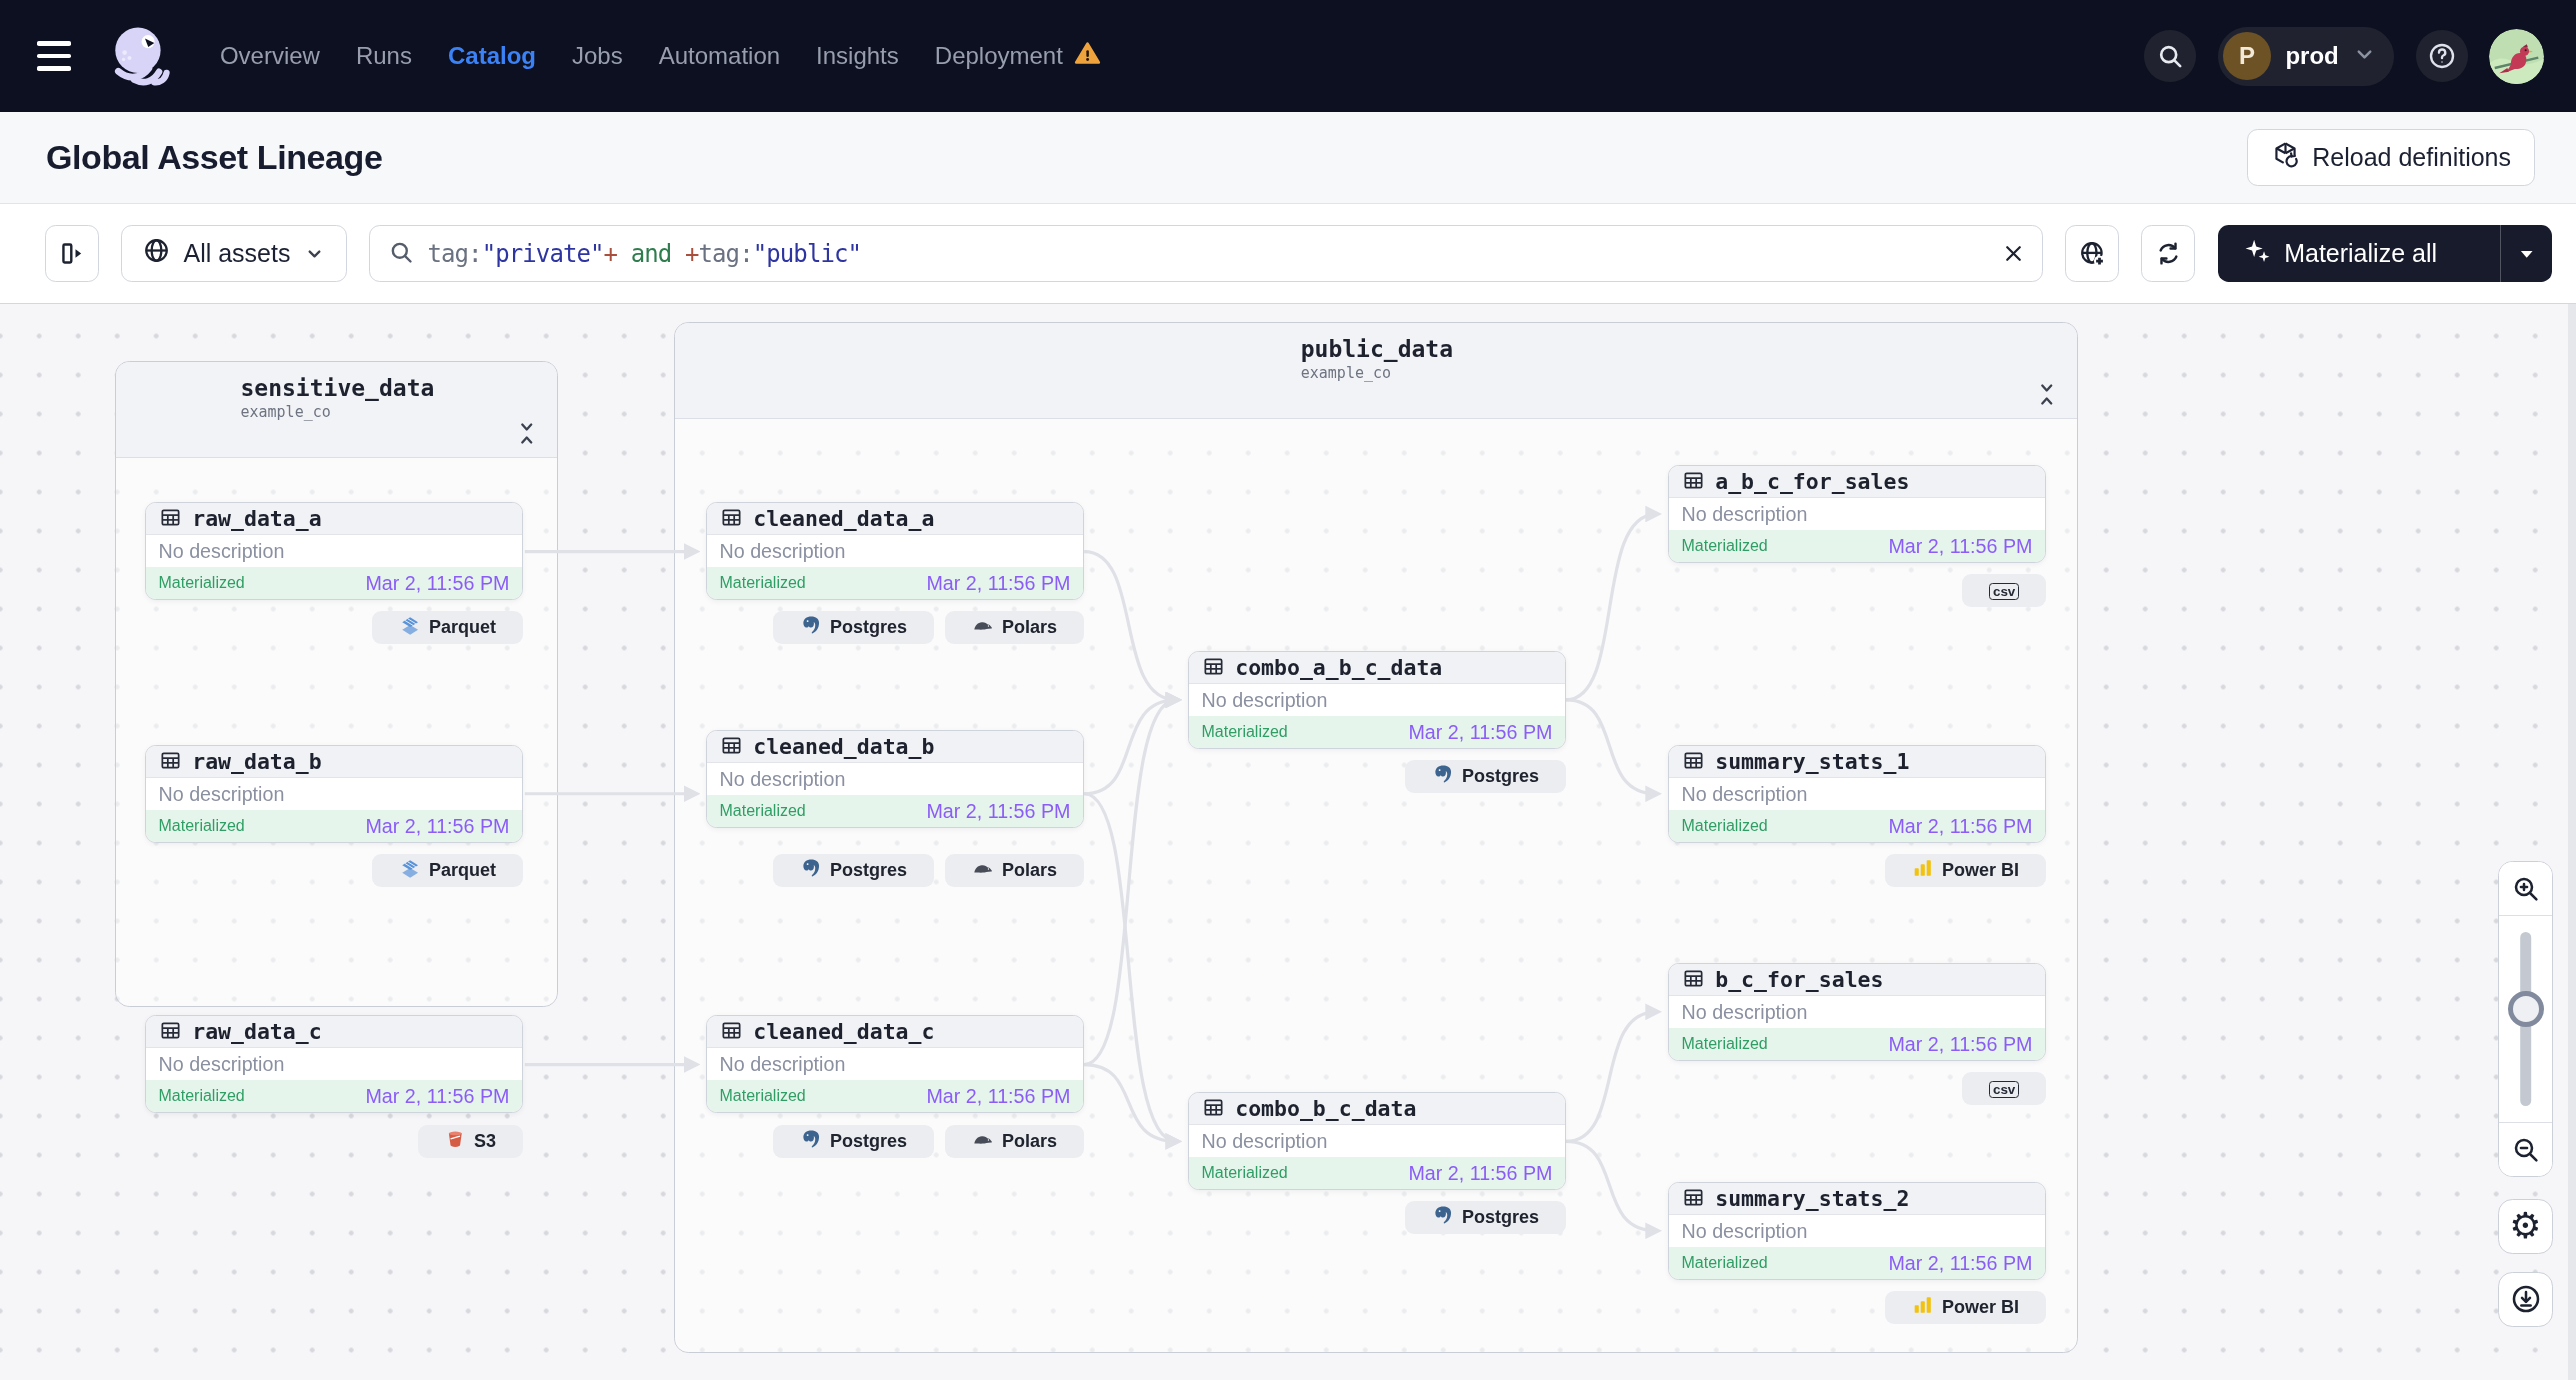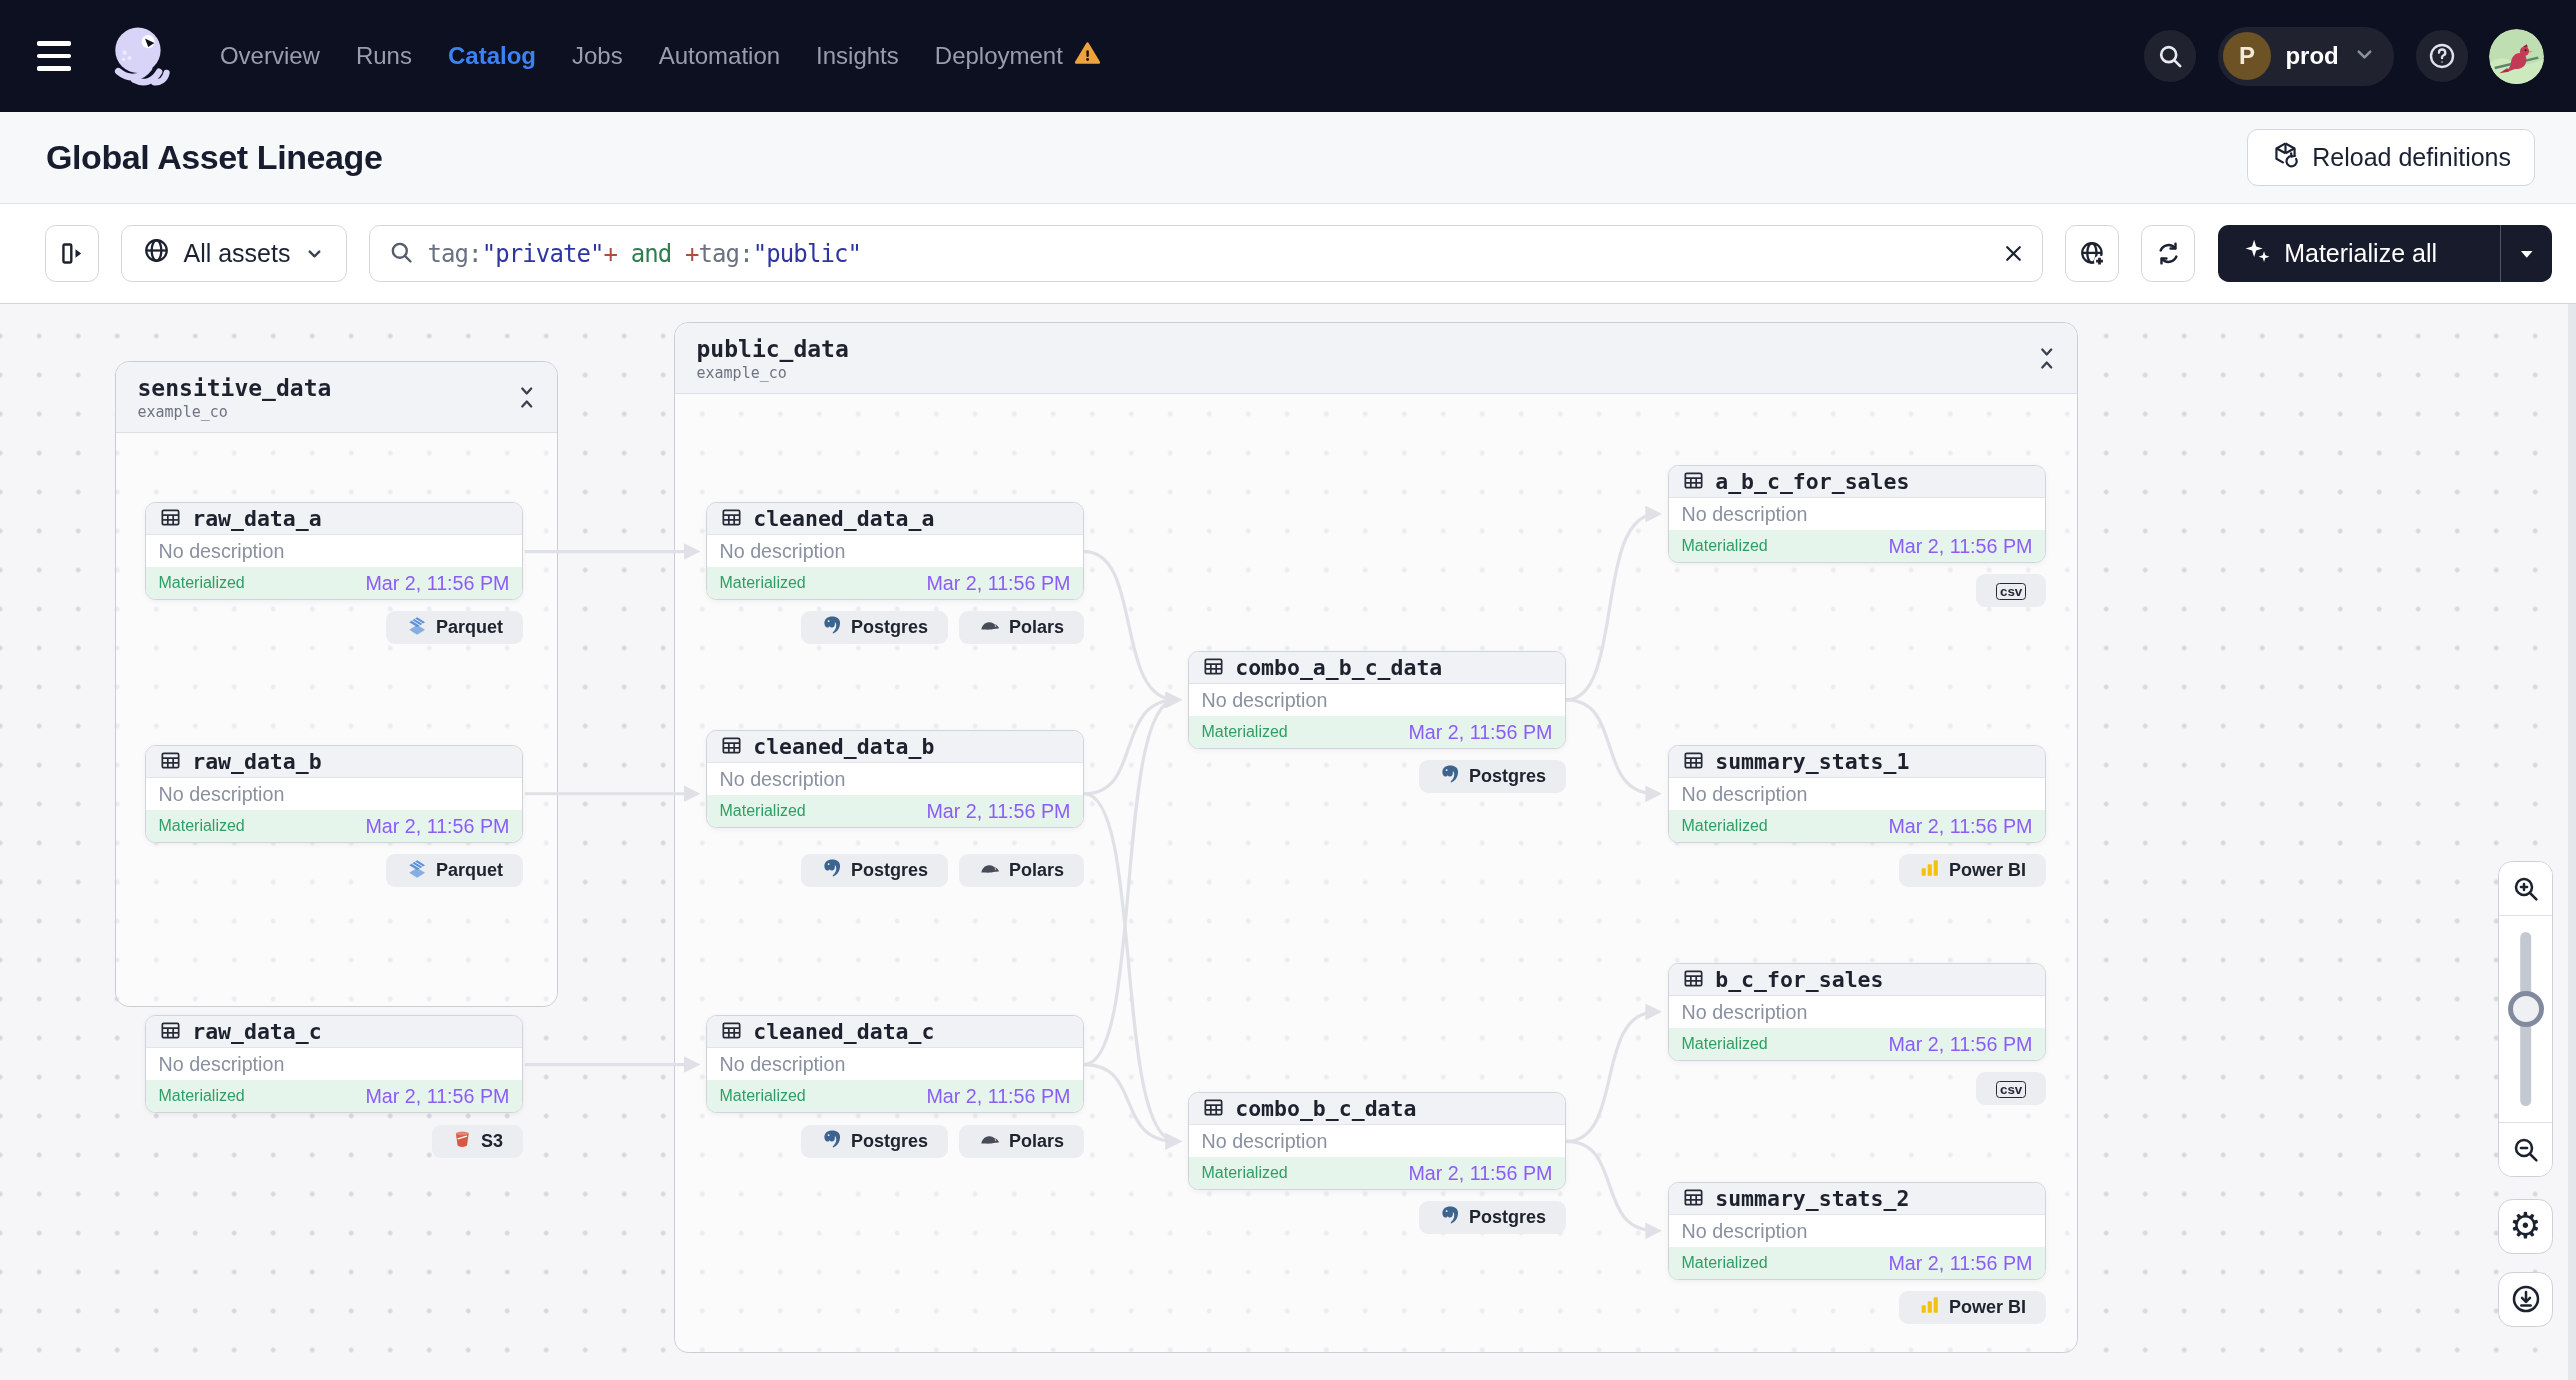--- a/index.html
+++ b/index.html
@@ -50,41 +50,41 @@
   .mat-caret { width:52px; display:flex; align-items:center; justify-content:center; background:none;
     border:none; border-left:0.9px solid rgba(255,255,255,0.25); cursor:pointer; }
 
   
   .canvas { position:absolute; left:0; top:304px; width:2576px; height:1076px; background-color:#f6f6f8;
     background-image: radial-gradient(circle, #d6d8dd 2.1px, transparent 2.5px);
     background-size: 39px 39px; background-position: 19.7px 12.5px; overflow:hidden; }
   .asset-group { position:absolute; border:1.8px solid #c9cdd6; border-radius:14.3px; overflow:hidden;
     display:flex; flex-direction:column; z-index:1; }
   .g-head { background:#f2f3f6; border-bottom:0.9px solid #dcdfe5; padding:12.5px 19.7px 10.7px 21.5px;
-    display:flex; align-items:center; }
+    display:flex; align-items:center;flex-direction:column; }
   .g-title { font-family:"DejaVu Sans Mono", monospace; font-weight:700; font-size:23px; color:#1e222e; }
   .g-sub { font-family:"DejaVu Sans Mono", monospace; font-size:15px; color:#6d7380; margin-top:2.7px; }
   .g-collapse { margin-left:auto; background:none; border:none; cursor:pointer; display:flex; align-items:center; }
   .g-body { flex:1; background:rgba(255,255,255,0.5); }
 
   .edges-layer { position:absolute; left:0; top:0; z-index:2; }
 
   .asset-node { position:absolute; width:378px; height:98px; background:#fff; border:1.8px solid #cfd3db;
     border-radius:10.7px; overflow:hidden; z-index:3; box-shadow:0 1.8px 5.4px rgba(20,24,40,0.05); cursor:pointer; }
   .n-head { height:32px; background:#f0f2f5; border-bottom:0.9px solid #e2e4ea; display:flex;
     align-items:center; gap:10.7px; padding:0 12.5px; }
   .n-name { font-family:"DejaVu Sans Mono", monospace; font-weight:700; font-size:21.5px; color:#1e222e; }
   .n-desc { height:32px; display:flex; align-items:center; padding:0 12.5px; font-size:19.7px; color:#8a90a0; }
   .n-status { height:32px; background:#e6f5ec; display:flex; align-items:center; justify-content:space-between; padding:0 12.5px; }
   .n-mat { font-size:16px; color:#2f9e64; }
   .n-time { font-size:19.7px; color:#8b5cf6; cursor:pointer; }
 
   .tag-row { position:absolute; display:flex; justify-content:flex-end; gap:10.7px; z-index:3; }
   .tag-pill { height:33px; background:#ebedf0; border-radius:9px; display:flex; align-items:center;
-    gap:8px; padding:0 20px; font-size:18px; font-weight:700; color:#20242f; cursor:pointer; }
+    gap:8px; padding:0 27px; font-size:18px; font-weight:700; color:#20242f; cursor:pointer; }
   .csv-glyph { font-size:13.4px; font-weight:700; color:#262a35; border:1.8px solid #262a35; border-radius:3.6px;
     padding:0px 2.7px; line-height:1.25; }
 
   
   .zoom-panel { position:absolute; right:23px; top:861px; width:55px; display:flex; flex-direction:column; z-index:6; }
   .zp-stack { background:#fff; border:1.8px solid #ccd0d9; border-radius:14.3px; display:flex; flex-direction:column; overflow:hidden; }
   .zp-btn { height:54px; background:#fff; border:none; display:flex; align-items:center; justify-content:center; cursor:pointer; }
   .zp-top { border-bottom:0.9px solid #dcdfe5; }
   .zp-bot { border-top:0.9px solid #dcdfe5; }
   .zp-slider { height:206px; position:relative; }

